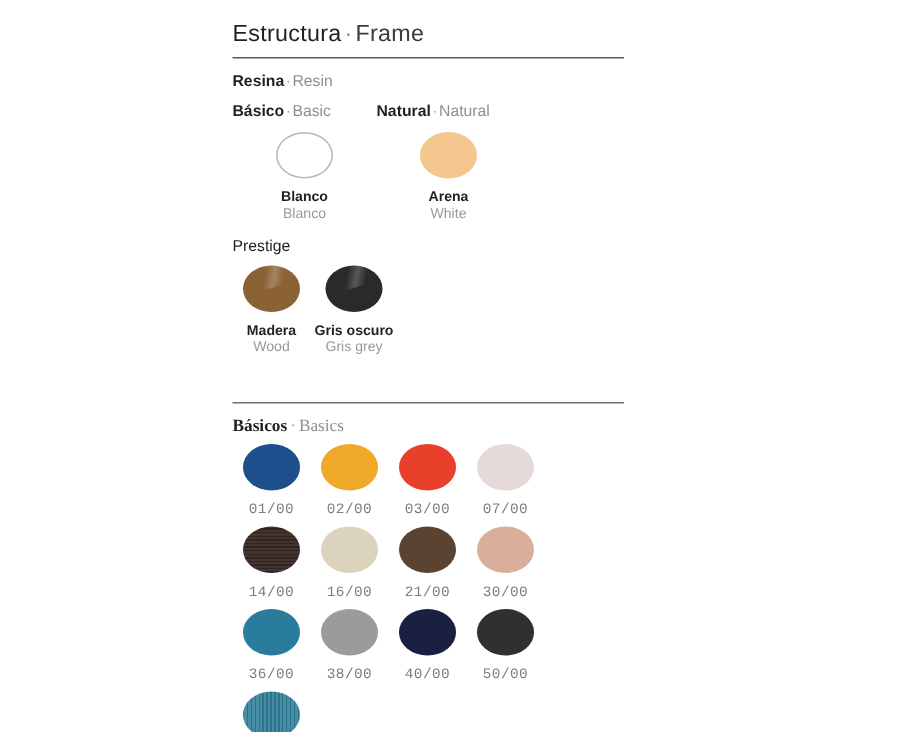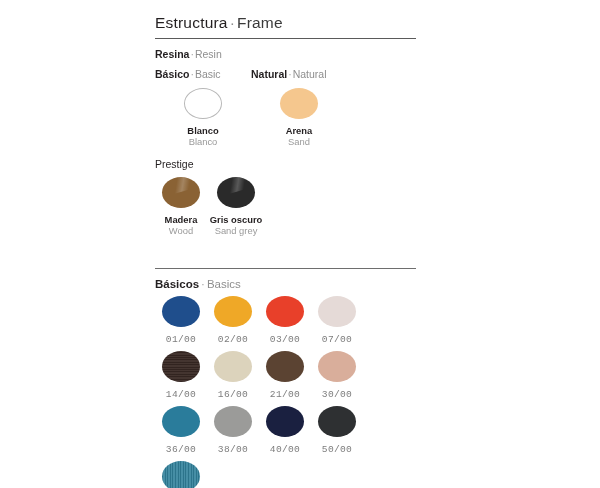--- a/index.html
+++ b/index.html
@@ -204,47 +204,47 @@
 
       <div class="swatch-cell">
         <div class="dot outline"></div>
         <div class="name-es">Blanco</div>
         <div class="name-en">Blanco</div>
       </div>
 
       <div class="swatch-cell">
         <div class="dot" id="dot-arena" style="background: rgb(245, 199, 142);"></div>
         <div class="name-es">Arena</div>
-        <div class="name-en">Sand</div>
+        <div class="name-en">White</div>
       </div>
     </div>
 
     <div class="group-title" style="margin-top:11px;">Prestige</div>
 
     <div class="swatch-row prestige-row">
       <div class="swatch-cell">
         <div class="dot" id="dot-madera" style="background: rgb(138, 98, 52);">
             <span class="gloss"></span>
           </div>
         <div class="name-es">Madera</div>
         <div class="name-en">Wood</div>
       </div>
       <div class="swatch-cell wide">
         <div class="dot" id="dot-gris" style="background: rgb(42, 42, 42);">
             <span class="gloss"></span>
           </div>
         <div class="name-es">Gris oscuro</div>
-        <div class="name-en">Sand grey</div>
+        <div class="name-en">Gris grey</div>
       </div>
     </div>
 
     <div class="spacer-26"></div>
 
     <div class="rule thin"></div>
-    <div class="basics-title" style="margin-top:9px;">
+    <div class="basics-title" style="margin-top:9px;font-family:Liberation Serif, serif;">
       <span class="es">Básicos</span><span class="sep">·</span><span class="en">Basics</span>
     </div>
 
     <div id="basics-grid">
         <div class="swatch-row basics-row">
           <div class="swatch-cell">
             <div class="dot" style="background: rgb(31, 78, 140);"></div>
             <div class="code">01/00</div>
           </div>
           <div class="swatch-cell">

